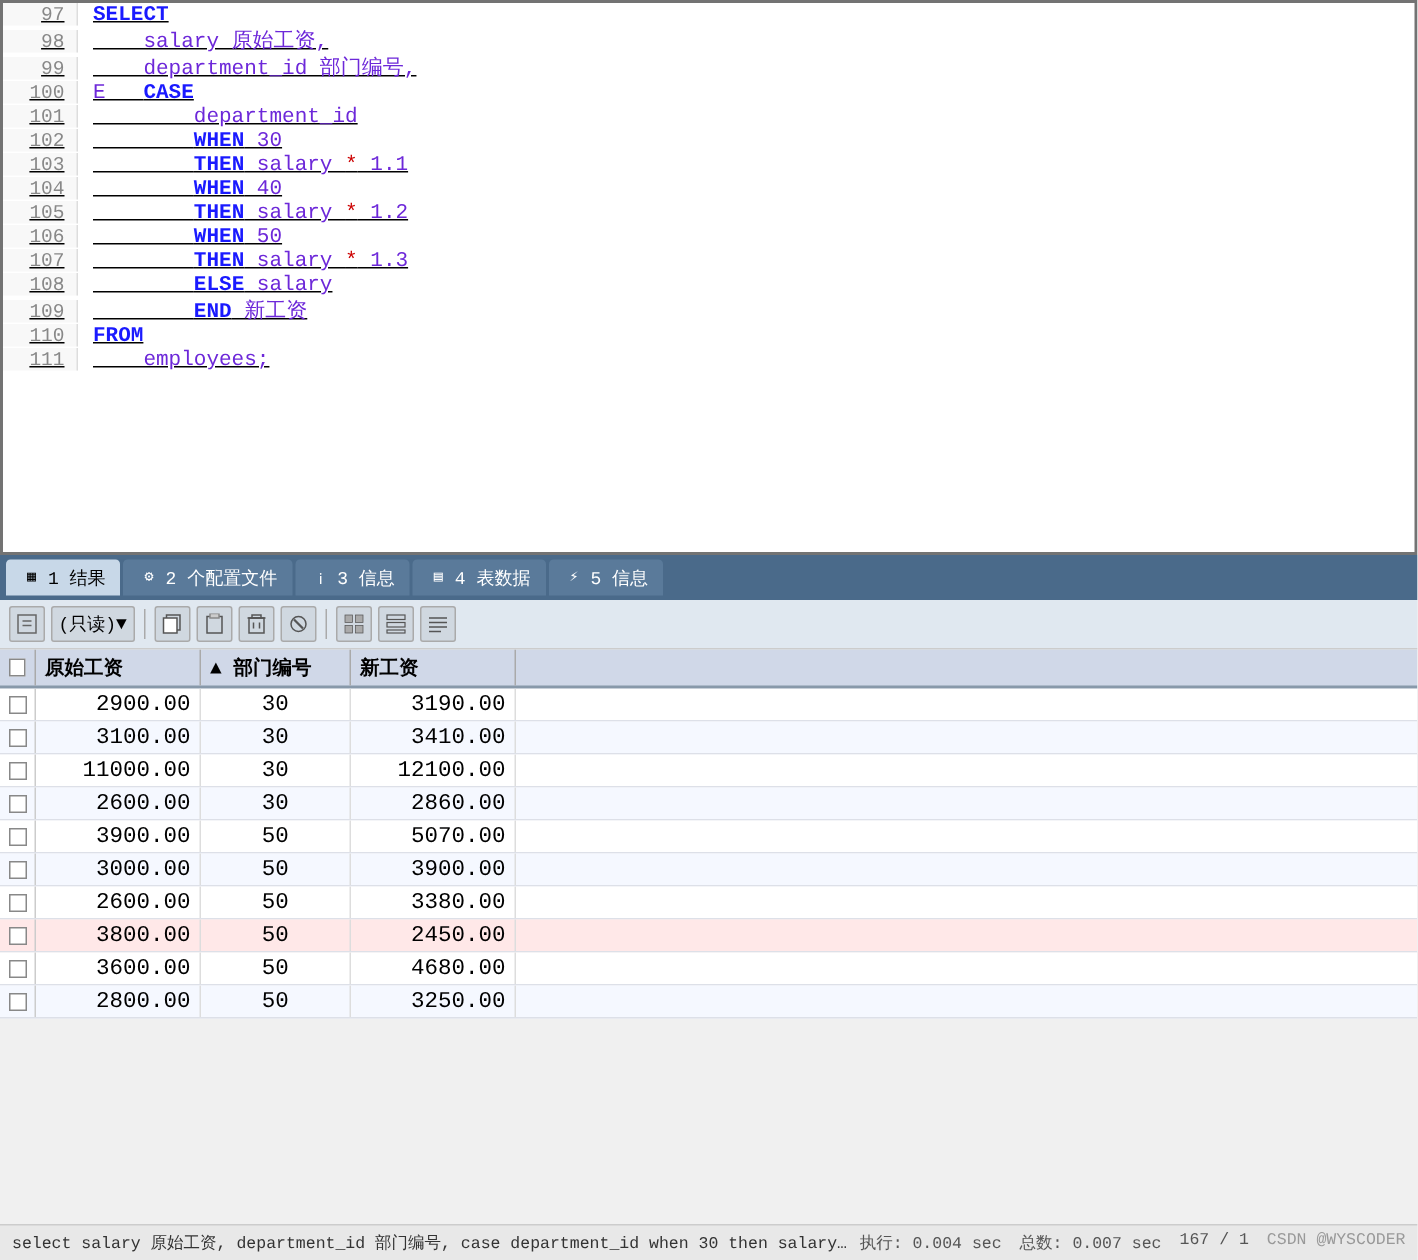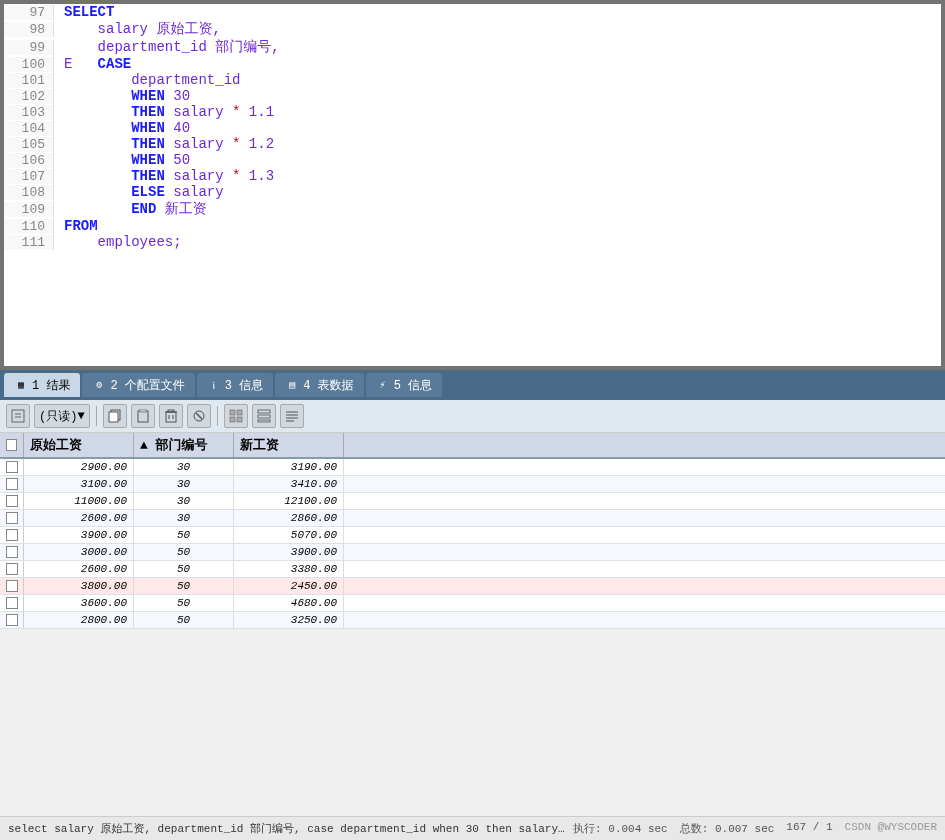--- a/index.html
+++ b/index.html
@@ -1,26 +1,27 @@
 <!DOCTYPE html>
 <html><head>
   <meta charset="utf-8">
   <style>
     * { margin: 0; padding: 0; box-sizing: border-box; }
     body { font-family: 'Courier New', Courier, monospace; background: #f0f0f0; width: 945px; height: 840px; overflow: hidden; }
 
     
     #code-area {
       background: #fff;
-      border: 4px solid #737373;
+      border: 2px solid #737373;
       margin: 0;
       padding: 0;
       height: 370px;
       overflow: hidden;
       position: relative;
+      text-decoration: underline;
     }
 
     .code-line {
       display: flex;
       align-items: baseline;
     }
 
     .line-num {
       color: #888;
       background: #f8f8f8;
@@ -123,22 +124,21 @@
       padding: 3px 6px;
       border-right: 1px solid #aaa;
       display: flex;
       align-items: center;
       gap: 3px;
     }
 
     .grid-row {
       display: flex;
       border-bottom: 1px solid #dde0e8;
-      font-size: 11px;
-      font-style: italic;
+      font-size: 15px;
     }
 
     .grid-row:nth-child(odd) { background: #fff; }
     .grid-row:nth-child(even) { background: #f5f8ff; }
 
     .grid-row.highlight { background: #ffe8e8; }
 
     .grid-cell {
       padding: 2px 6px;
       border-right: 1px solid #ddd;

